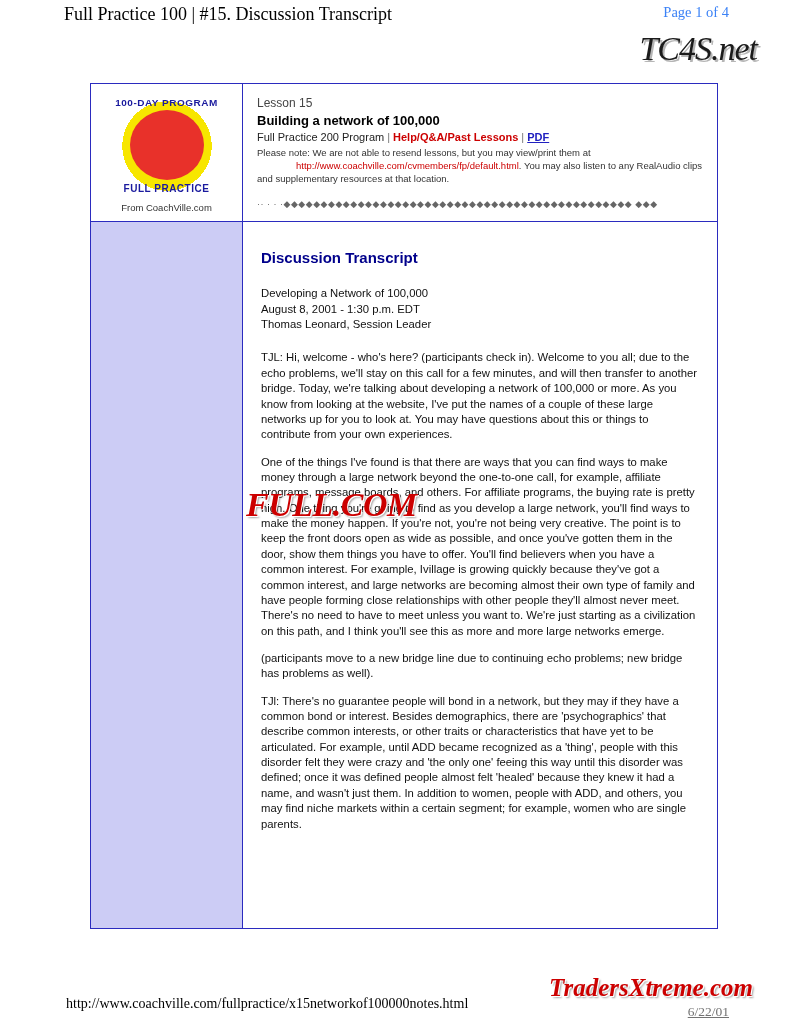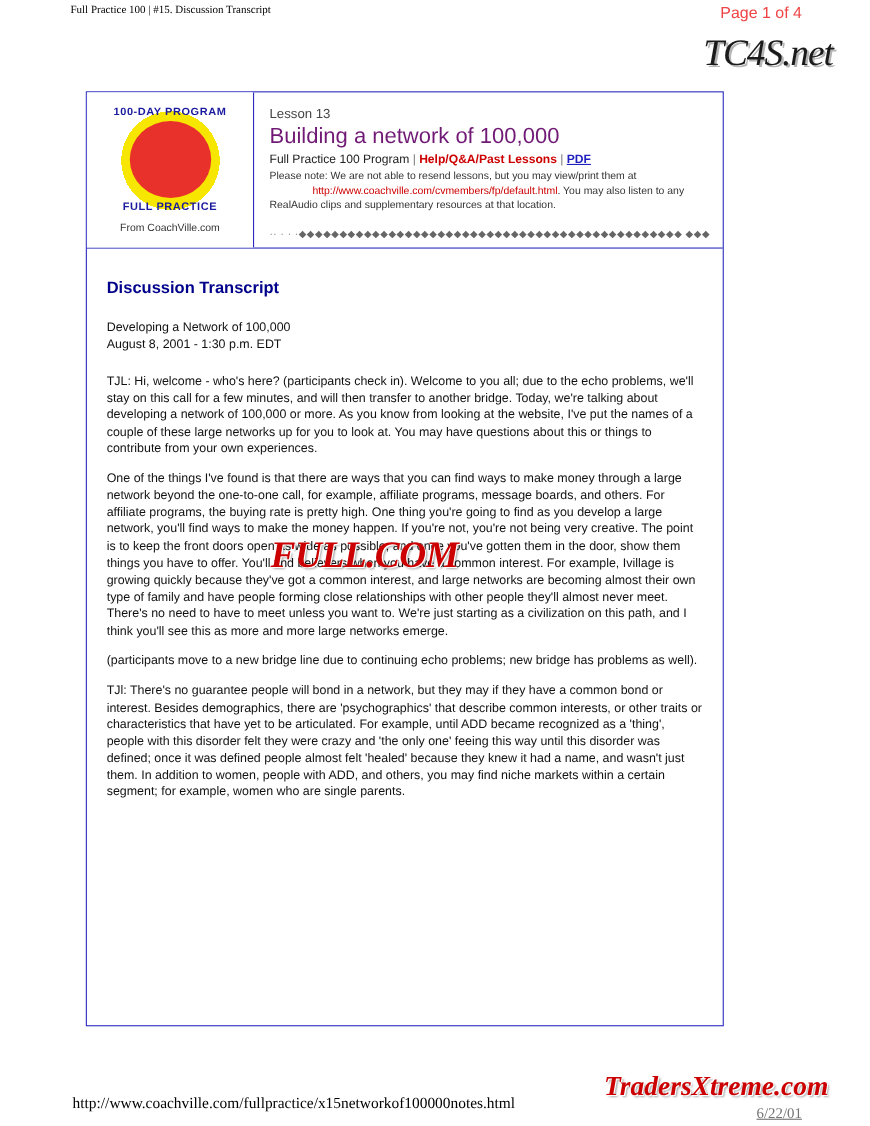--- a/index.html
+++ b/index.html
@@ -22,54 +22,54 @@
     top: 0;
     left: 0;
     width: 791px;
     height: 52px;
   }
   .hdr-left {
     position: absolute;
     left: 64px;
     top: 4px;
     font-family: "Liberation Serif", serif;
-    font-size: 10px;
+    font-size: 18px;
     color: #000;
     white-space: nowrap;
   }
   .hdr-right {
     position: absolute;
     right: 62px;
     top: 4px;
-    font-family: Liberation Sans, sans-serif;
+    font-family: Liberation Serif, serif;
     font-size: 14.5px;
-    color: #ef4444;
+    color: #3b82f6;
     white-space: nowrap;
   }
   .tc4s {
     position: absolute;
     right: 34px;
     top: 6px;
     font-family: "Liberation Serif", serif;
     font-size: 34px;
     font-weight: normal;
     font-style: italic;
     color: #1b1b1b;
     letter-spacing: -1px;
     text-shadow: 2px 2px 0 rgba(120,120,120,.55);
     white-space: nowrap;
     margin-top: 24px;
   }
 
   
   .doc {
     position: absolute;
-    left: 78px;
+    left: 90px;
     top: 83px;
-    width: 580px;
+    width: 628px;
     border: 1px solid #2b2bbf;
     box-sizing: border-box;
     background: #ffffff;
   }
   .doc-top {
     display: flex;
     border-bottom: 1px solid #2b2bbf;
   }
   .logo-cell {
     width: 152px;
@@ -135,23 +135,23 @@
     flex: 1;
     padding: 12px 14px 8px 14px;
     font-family: "Liberation Sans", sans-serif;
   }
   .lesson-no {
     font-size: 12px;
     color: #444;
     margin-bottom: 3px;
   }
   .lesson-title {
-    font-size: 20px;
-    font-weight: normal;
-    color: #701a75;
+    font-size: 13px;
+    font-weight: bold;
+    color: #000000;
     margin-bottom: 3px;
   }
   .prog-line {
     font-size: 11px;
     color: #222;
     margin-bottom: 4px;
   }
   .prog-line .sep { color: #777; padding: 0 3px; }
   .prog-line a {
     color: #cc0000;
@@ -174,21 +174,20 @@
     font-size: 9px;
     color: #666;
     letter-spacing: .5px;
     white-space: nowrap;
     overflow: hidden;
   }
 
   .doc-bottom {
     display: flex;
     min-height: 706px;
-    flex-direction: column;
   }
   .side-cell {
     width: 152px;
     min-width: 152px;
     border-right: 1px solid #2b2bbf;
     box-sizing: border-box;
     background: #ccccf5;
   }
   .body-cell {
     flex: 1;
@@ -279,40 +278,41 @@
       <div class="logo-wrap">
         <div class="logo-ring"></div>
         <div class="logo-arc-top">100-DAY PROGRAM</div>
         <div class="logo-disc"></div>
         <div class="logo-arc-bot">FULL PRACTICE</div>
       </div>
       <div class="logo-caption">From CoachVille.com</div>
     </div>
 
     <div class="title-cell">
-      <div class="lesson-no">Lesson 13</div>
+      <div class="lesson-no">Lesson 15</div>
       <div class="lesson-title">Building a network of 100,000</div>
       <div class="prog-line">
-        <span>Full Practice 100 Program</span><span class="sep">|</span><a href="#">Help/Q&amp;A/Past Lessons</a><span class="sep">|</span><a class="pdf" href="#">PDF</a>
+        <span>Full Practice 200 Program</span><span class="sep">|</span><a href="#">Help/Q&amp;A/Past Lessons</a><span class="sep">|</span><a class="pdf" href="#">PDF</a>
       </div>
       <div class="note">
         <span>Please note:  We are not able to resend lessons, but you may view/print them at</span><br>
         <a href="#">http://www.coachville.com/cvmembers/fp/default.html</a><span>. You may also listen to any RealAudio clips and supplementary resources at that location.</span>
       </div>
       <div class="dotrule">·· · · ·◆◆◆◆◆◆◆◆◆◆◆◆◆◆◆◆◆◆◆◆◆◆◆◆◆◆◆◆◆◆◆◆◆◆◆◆◆◆◆◆◆◆◆◆◆◆◆ ◆◆◆</div>
     </div>
   </div>
 
   <div class="doc-bottom">
     <div class="side-cell"></div>
     <div class="body-cell">
       <div class="transcript-title">Discussion Transcript</div>
       <div class="meta">
         <div>Developing a Network of 100,000</div>
         <div>August 8, 2001 - 1:30 p.m. EDT</div>
+        <div>Thomas Leonard, Session Leader</div>
       </div>
       <p>TJL: Hi, welcome - who's here? (participants check in). Welcome to you all; due to the echo problems, we'll stay on this call for a few minutes, and will then transfer to another bridge. Today, we're talking about developing a network of 100,000 or more. As you know from looking at the website, I've put the names of a couple of these large networks up for you to look at. You may have questions about this or things to contribute from your own experiences.</p>
       <p>One of the things I've found is that there are ways that you can find ways to make money through a large network beyond the one-to-one call, for example, affiliate programs, message boards, and others. For affiliate programs, the buying rate is pretty high. One thing you're going to find as you develop a large network, you'll find ways to make the money happen. If you're not, you're not being very creative. The point is to keep the front doors open as wide as possible, and once you've gotten them in the door, show them things you have to offer. You'll find believers when you have a common interest. For example, Ivillage is growing quickly because they've got a common interest, and large networks are becoming almost their own type of family and have people forming close relationships with other people they'll almost never meet. There's no need to have to meet unless you want to. We're just starting as a civilization on this path, and I think you'll see this as more and more large networks emerge.</p>
       <p>(participants move to a new bridge line due to continuing echo problems; new bridge has problems as well).</p>
       <p>TJl: There's no guarantee people will bond in a network, but they may if they have a common bond or interest. Besides demographics, there are 'psychographics' that describe common interests, or other traits or characteristics that have yet to be articulated. For example, until ADD became recognized as a 'thing', people with this disorder felt they were crazy and 'the only one' feeing this way until this disorder was defined; once it was defined people almost felt 'healed' because they knew it had a name, and wasn't just them. In addition to women, people with ADD, and others, you may find niche markets within a certain segment; for example, women who are single parents.</p>
     </div>
   </div>
 </div>
 
 <div class="wm-dlsub">FULL.COM</div>

